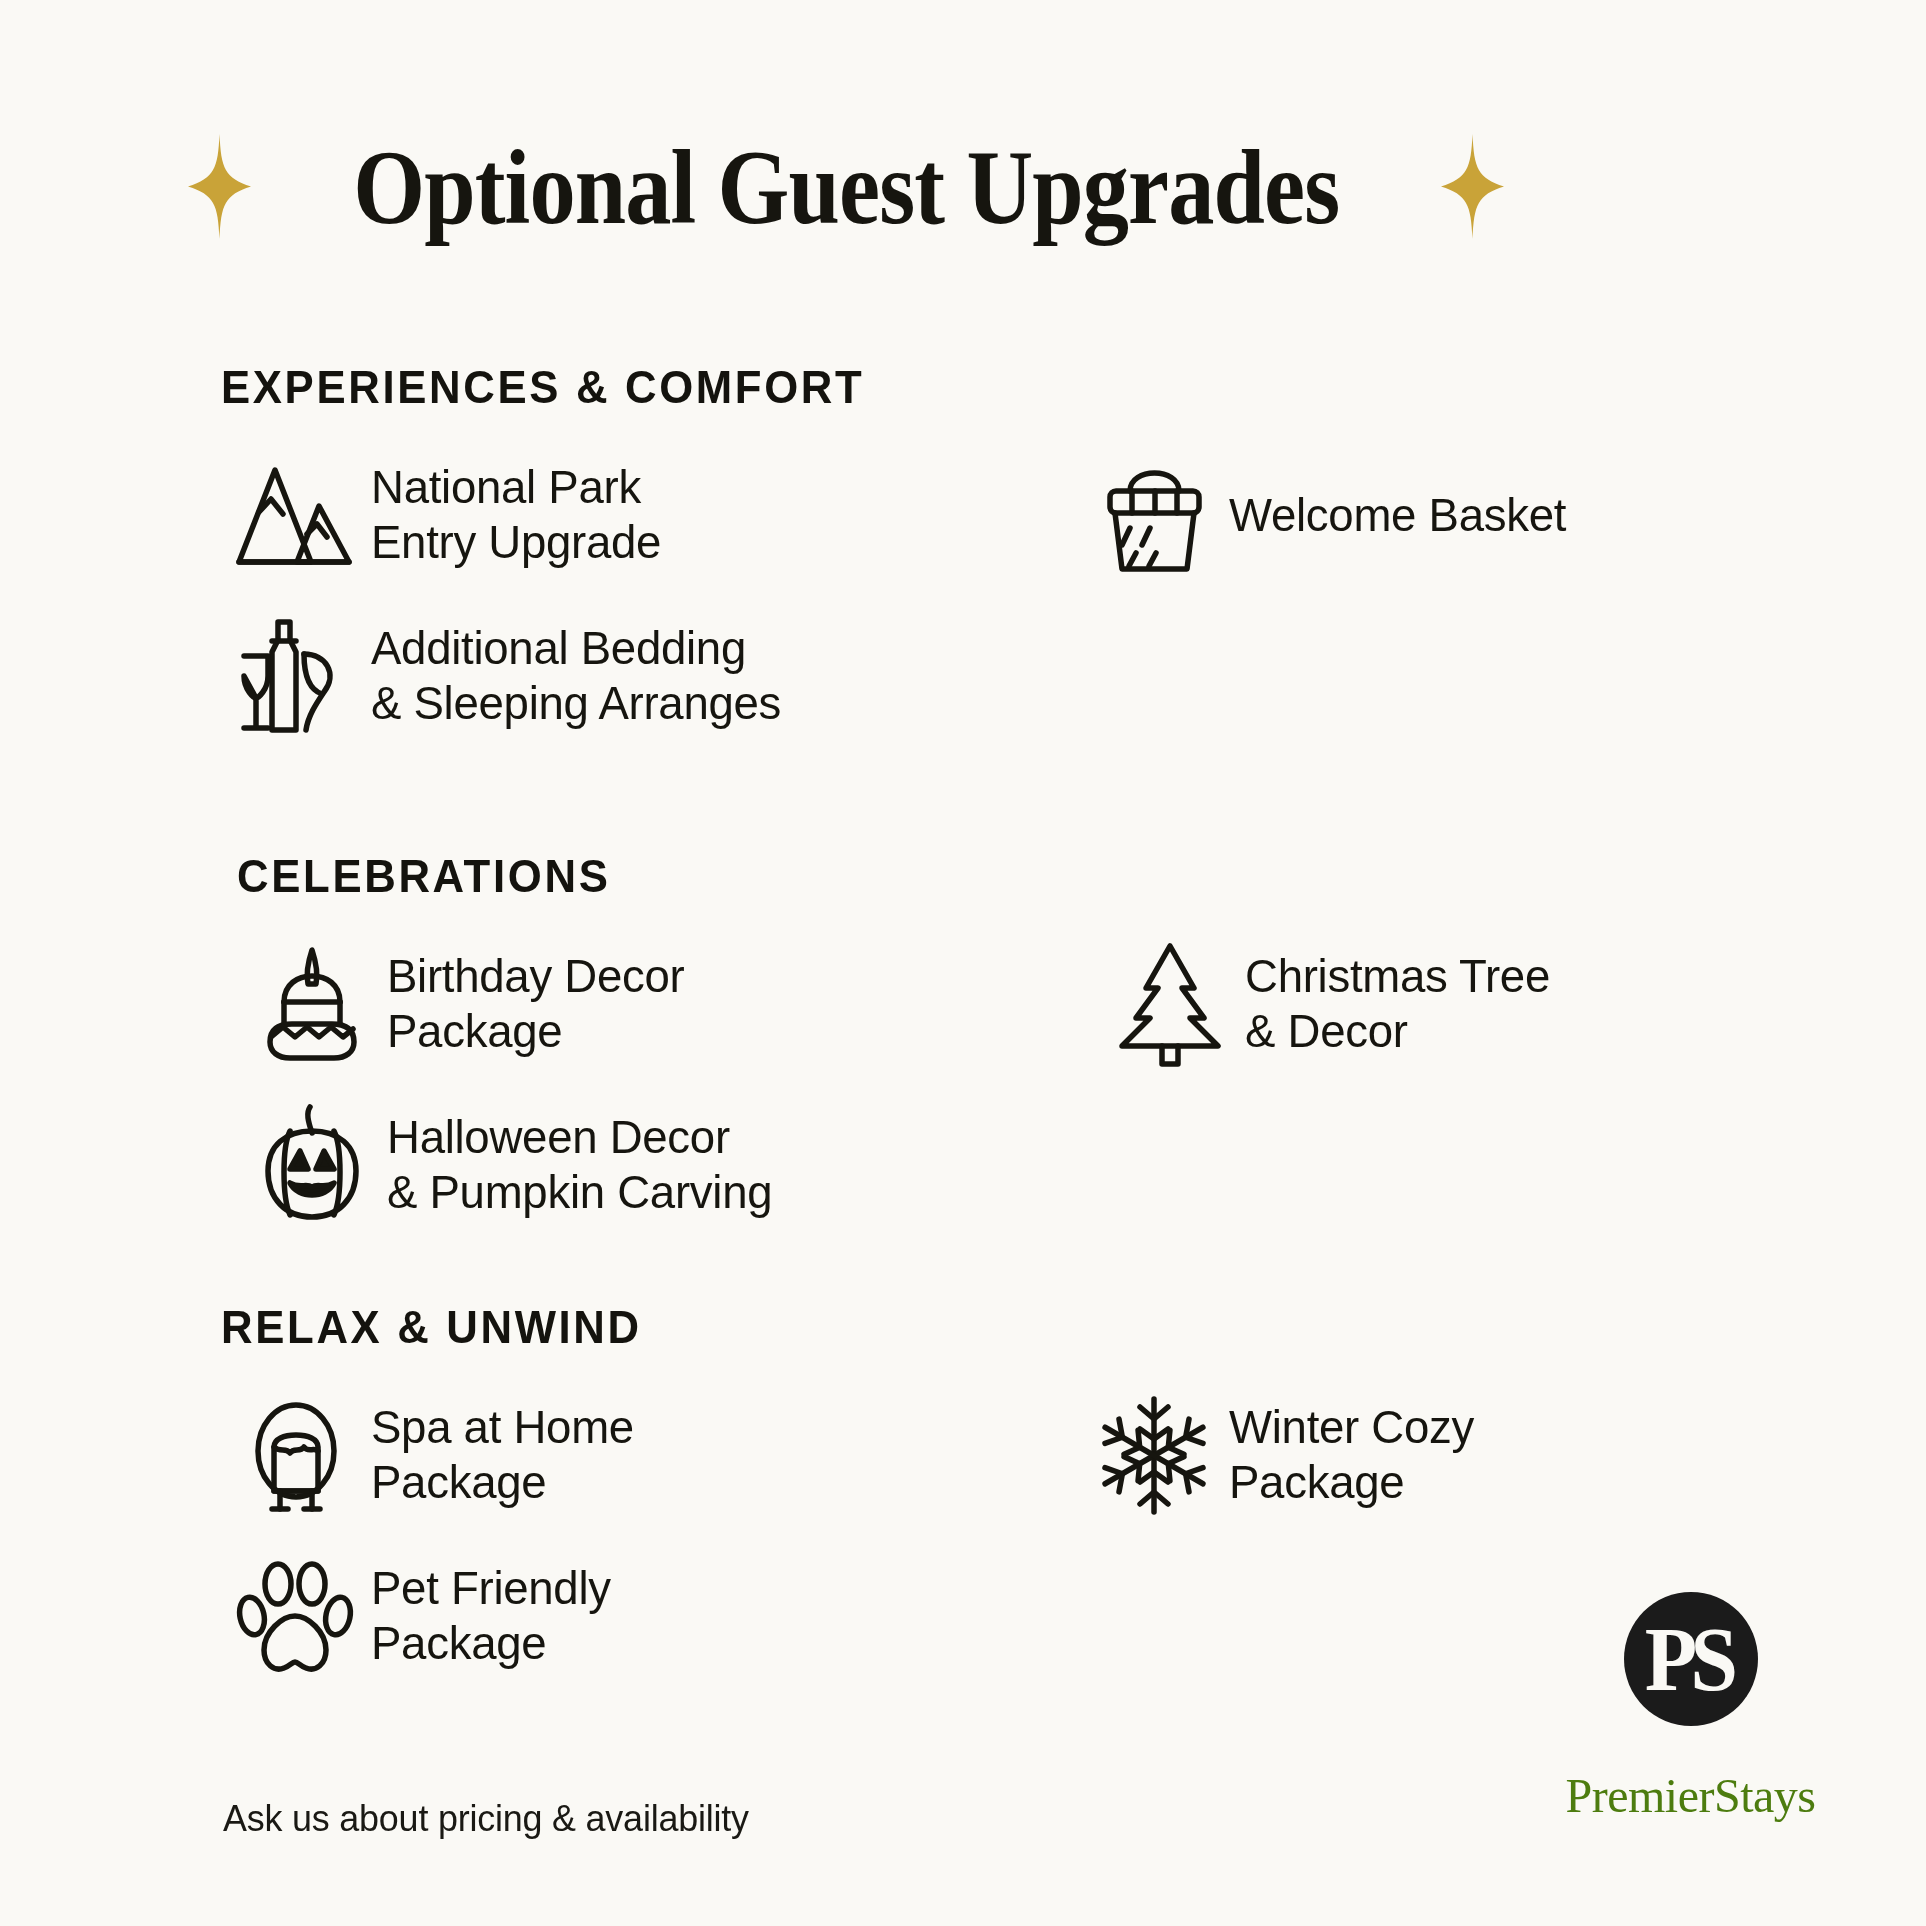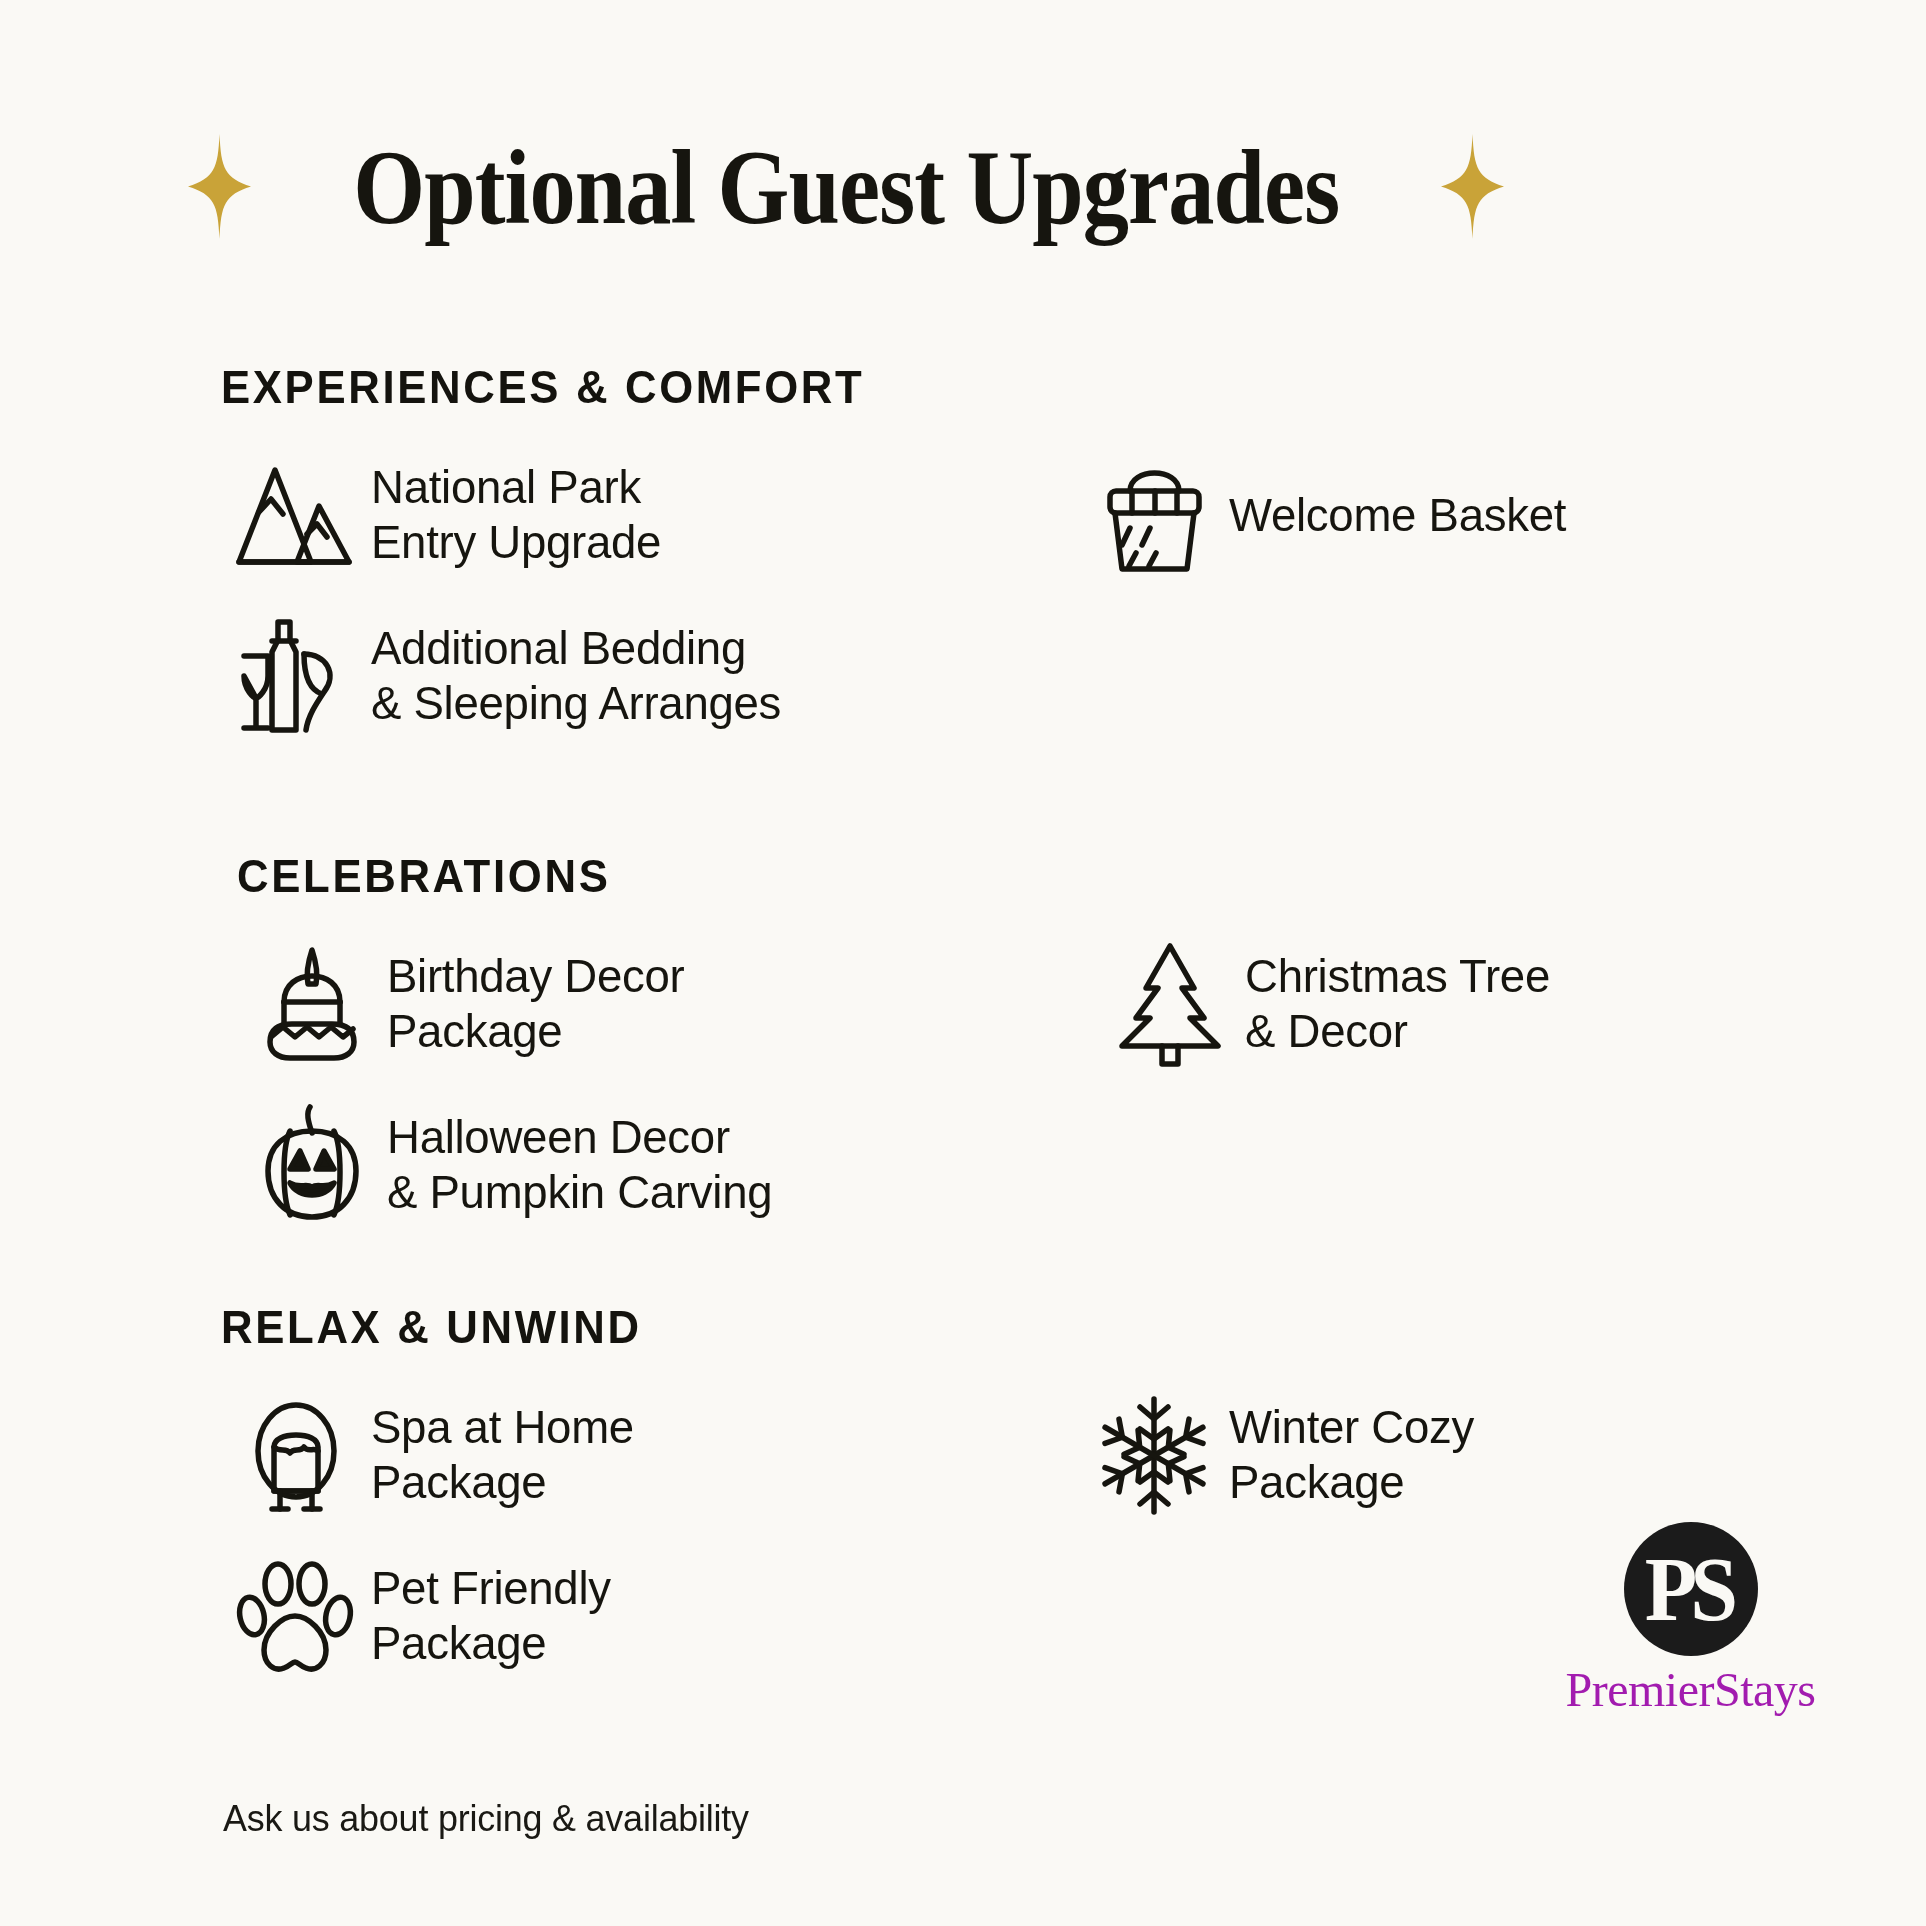--- a/index.html
+++ b/index.html
@@ -105,21 +105,21 @@
     letter-spacing: -0.2px;
     white-space: nowrap;
     transform: scaleX(0.97);
     transform-origin: left center;
   }
 
   
   .brand {
     position: absolute;
     right: 95px;
-    top: 1522px;
+    top: 1592px;
     width: 281px;
     display: flex;
     flex-direction: column;
     align-items: center;
     gap: 10px;
   }
 
   .brand-badge {
     width: 134px;
     height: 134px;
@@ -138,23 +138,24 @@
     color: #faf9f5;
     letter-spacing: -7px;
     padding-right: 5px;
     transform: scaleY(1.06);
   }
 
   .brand-name {
     font-family: "Liberation Serif", serif;
     font-size: 48px;
     line-height: 1;
-    color: #a21caf;
+    color: #4d7c0f;
     letter-spacing: -0.5px;
     white-space: nowrap;
+    margin-top: 36px;
   }
 </style>
 </head>
 <body>
 
 <div class="page">
 
   <div class="title-row">
     <span>
       <svg width="63" height="105" viewBox="0 0 60 100" aria-hidden="true">

